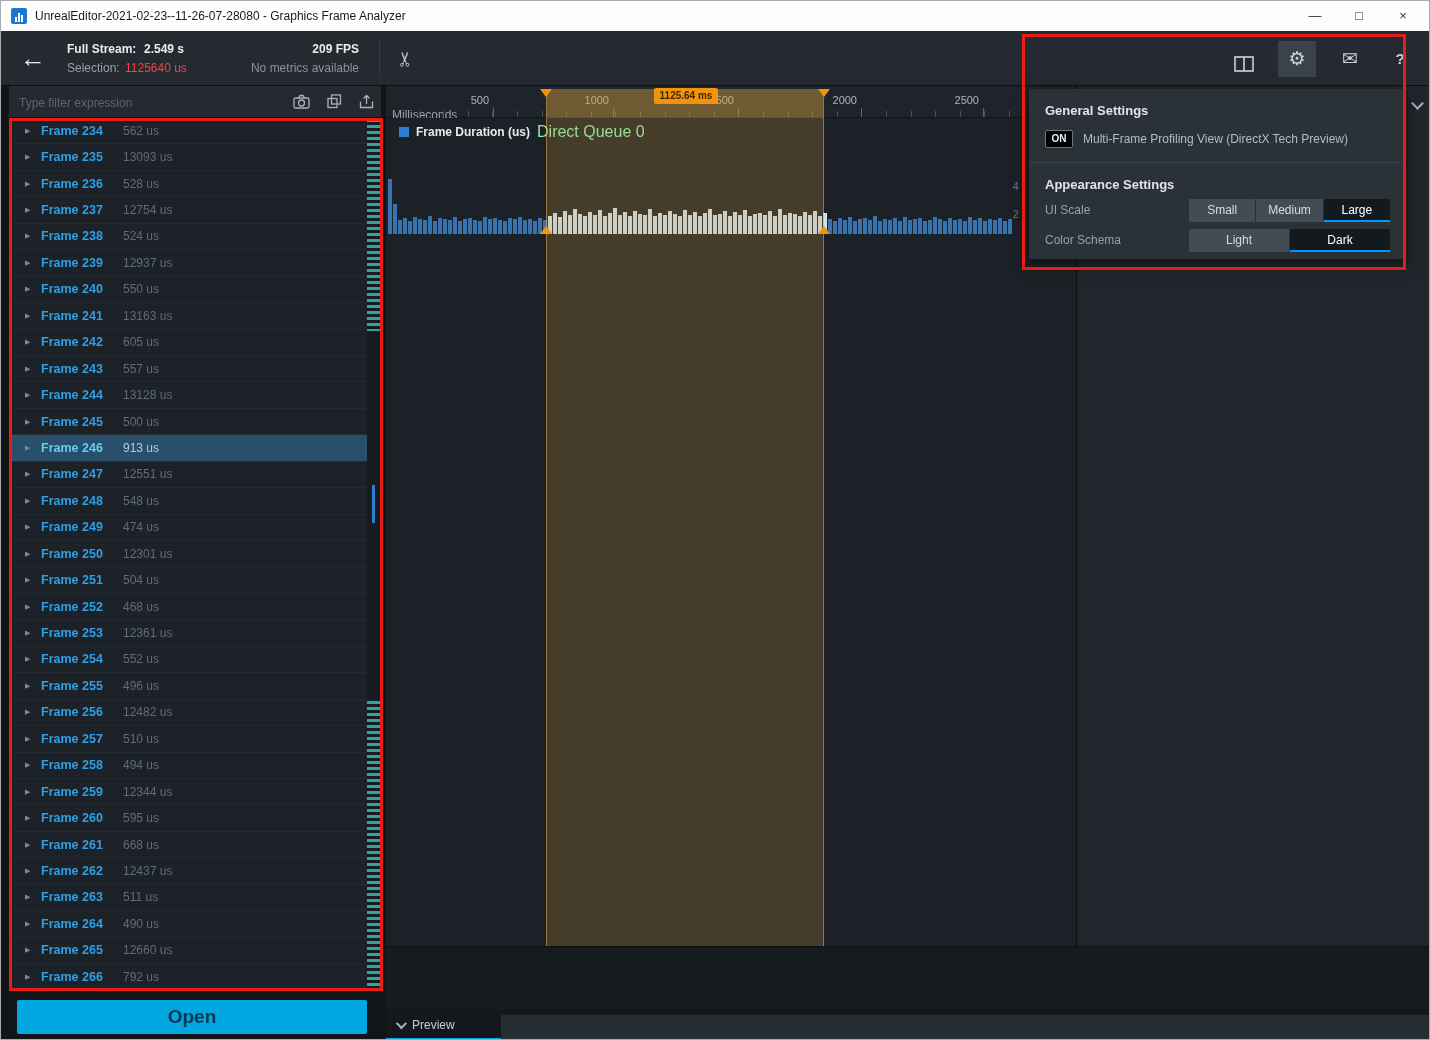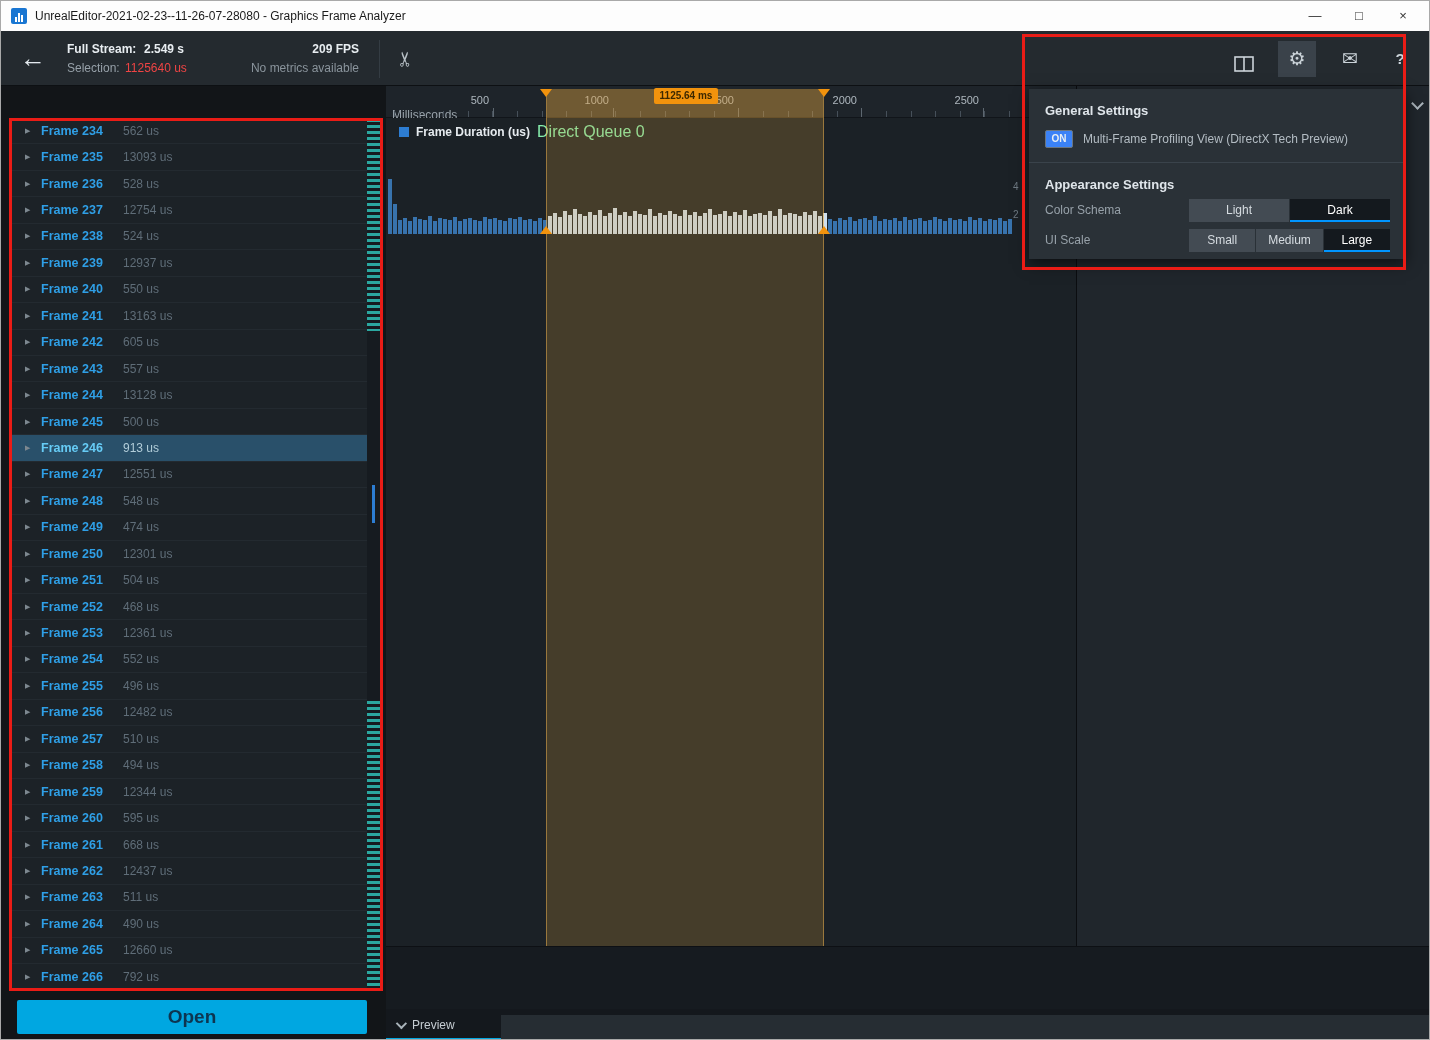--- a/index.html
+++ b/index.html
@@ -96,21 +96,21 @@
   .sel-handle.down{border-left:6px solid rgba(0,0,0,0);border-right:6px solid rgba(0,0,0,0);border-top:8px solid #f2930d;}
   .sel-handle.up{border-left:6px solid rgba(0,0,0,0);border-right:6px solid rgba(0,0,0,0);border-bottom:8px solid #f2930d;}
   #h-tl{left:539px;top:88px;}#h-tr{left:817px;top:88px;}
   #h-bl{left:539px;top:225px;}#h-br{left:817px;top:225px;}
   #selection-badge{position:absolute;left:653px;top:87px;width:64px;height:16px;background:#f2930d;border-radius:2px;color:#3d2800;font-size:10px;font-weight:bold;text-align:center;line-height:15px;z-index:6;}
 
   
   #settings-panel{position:absolute;left:1028px;top:88px;width:377px;height:170px;background:#2a3137;box-shadow:0 5px 14px rgba(0,0,0,.55);box-sizing:border-box;padding:14px 16px 12px 16px;z-index:20;}
   .sp-title{font-size:13px;font-weight:bold;color:#dfe5ea;}
   .sp-row{display:flex;align-items:center;margin-top:12px;}
-  #on-toggle{display:inline-block;width:26px;height:16px;background:#3b82f6;border:1px solid #6b7680;border-radius:2px;color:#e8eef2;font-size:10px;font-weight:bold;text-align:center;line-height:16px;}
+  #on-toggle{display:inline-block;width:26px;height:16px;background:#000000;border:1px solid #6b7680;border-radius:2px;color:#e8eef2;font-size:10px;font-weight:bold;text-align:center;line-height:16px;}
   .sp-desc{font-size:12px;color:#b3bcc3;margin-left:10px;}
   .sp-divider{height:1px;background:#3a434b;margin:14px -16px;}
   .sp-setting{margin-top:6px;height:24px;}
   .sp-label{font-size:12px;color:#97a1a9;flex:1;}
   .seg{display:flex;gap:1px;width:201px;margin-left:auto;}
   .seg-btn{flex:1;height:23px;background:#434b53;border:none;color:#d6dce1;font-size:12px;font-family:"Liberation Sans",sans-serif;padding:0;}
   .seg-btn.selected{background:#14191e;color:#ffffff;box-shadow:inset 0 -2px 0 #0095ff;}
 
   
   .red-rect{position:absolute;border:3px solid #ea1c16;box-sizing:border-box;z-index:30;pointer-events:none;}
@@ -150,20 +150,42 @@
       <svg width="20" height="16" viewBox="0 0 20 16" style="margin:10px auto 0;color:#ccd4da">
           <rect x="1" y="1" width="18" height="14" fill="none" stroke="currentColor" stroke-width="1.6"></rect>
           <line x1="10" y1="1" x2="10" y2="15" stroke="currentColor" stroke-width="1.6"></line>
         </svg>
     </button>
     <button class="tb-icon-btn" id="gear-btn">⚙</button>
     <button class="tb-icon-btn" id="mail-btn">✉</button>
     <button class="tb-icon-btn" id="help-btn">?</button>
   </div>
 
+  <div id="filterbar">
+    <input id="filter-input" placeholder="Type filter expression" style="">
+    <button class="fb-icon" id="capture-btn">
+      <svg width="17" height="15" viewBox="0 0 17 15">
+          <rect x="1" y="4" width="15" height="10" rx="1.5" fill="none" stroke="currentColor" stroke-width="1.3"></rect>
+          <circle cx="8.5" cy="9" r="3" fill="none" stroke="currentColor" stroke-width="1.3"></circle>
+          <path d="M5.5 4 L7 1.5 H10 L11.5 4" fill="none" stroke="currentColor" stroke-width="1.3"></path>
+        </svg>
+    </button>
+    <button class="fb-icon" id="copy-btn">
+      <svg width="15" height="15" viewBox="0 0 15 15">
+          <rect x="4.5" y="1" width="9" height="9" fill="none" stroke="currentColor" stroke-width="1.3"></rect>
+          <rect x="1" y="4.5" width="9" height="9" fill="none" stroke="currentColor" stroke-width="1.3"></rect>
+        </svg>
+    </button>
+    <button class="fb-icon" id="export-btn">
+      <svg width="15" height="15" viewBox="0 0 15 15">
+          <path d="M1.5 7.5 V13.5 H13.5 V7.5" fill="none" stroke="currentColor" stroke-width="1.3"></path>
+          <path d="M7.5 10 V1.5 M4.5 4.5 L7.5 1.5 L10.5 4.5" fill="none" stroke="currentColor" stroke-width="1.3"></path>
+        </svg>
+    </button>
+  </div>
 
   <div id="sidebar-list">
     <div id="frame-list">
         <div class="frame-row">
           <span class="arrow">▶</span>
           <span class="fname">Frame 234</span>
           <span class="fdur">562 us</span>
         </div>
         <div class="frame-row">
           <span class="arrow">▶</span>
@@ -509,32 +531,32 @@
 
   <div id="settings-panel">
     <div class="sp-title">General Settings</div>
     <div class="sp-row">
       <span id="on-toggle">ON</span>
       <span class="sp-desc">Multi-Frame Profiling View (DirectX Tech Preview)</span>
     </div>
     <div class="sp-divider"></div>
     <div class="sp-title">Appearance Settings</div>
     <div class="sp-row sp-setting">
-      <span class="sp-label">Color Schema</span>
-      <div class="seg">
-        <button class="seg-btn">Light</button>
-        <button class="seg-btn selected">Dark</button>
-      </div>
-    </div>
-    <div class="sp-row sp-setting">
       <span class="sp-label">UI Scale</span>
       <div class="seg">
         <button class="seg-btn">Small</button>
         <button class="seg-btn">Medium</button>
         <button class="seg-btn selected">Large</button>
       </div>
     </div>
+    <div class="sp-row sp-setting">
+      <span class="sp-label">Color Schema</span>
+      <div class="seg">
+        <button class="seg-btn">Light</button>
+        <button class="seg-btn selected">Dark</button>
+      </div>
+    </div>
   </div>
 
   <div class="red-rect" id="red-rect-1"></div>
   <div class="red-rect" id="red-rect-2"></div>
 
 </div>
 
 </body></html>

